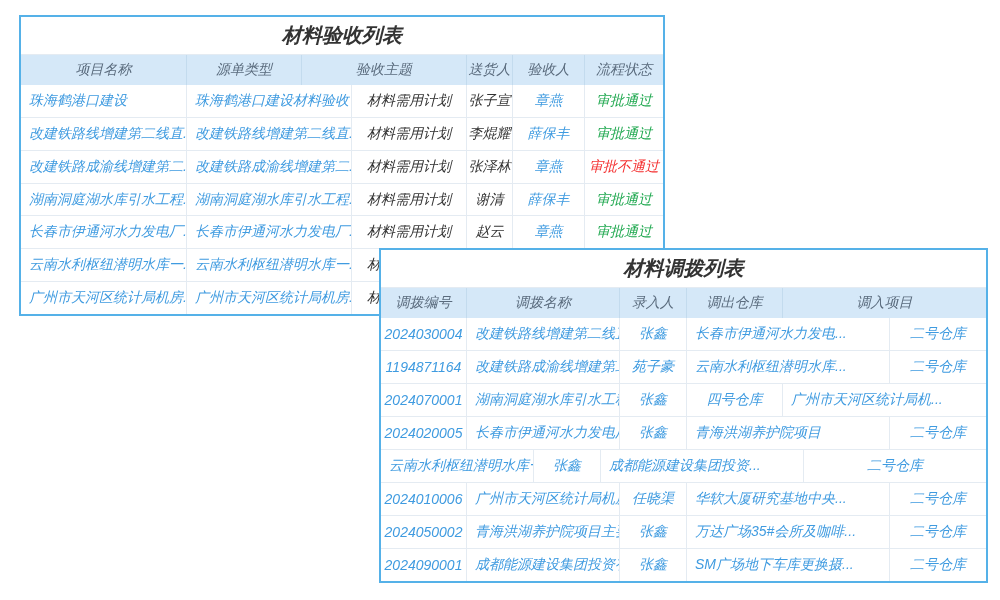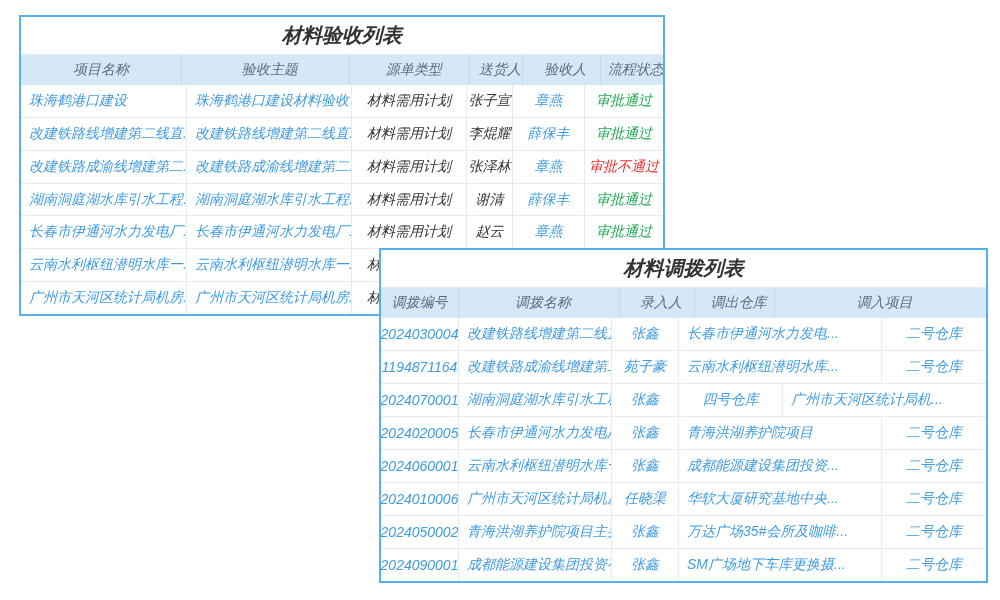--- a/index.html
+++ b/index.html
@@ -27,21 +27,21 @@
   }
   #panel-acceptance{left:19px;top:15px;width:646px;height:301px;z-index:1;}
   #panel-transfer{left:379px;top:248px;width:609px;height:335px;z-index:2;}
   .panel-title{
     flex:0 0 38px;display:flex;align-items:center;justify-content:center;
     font-size:20px;font-weight:bold;color:var(--text);
     border-bottom:1px solid var(--grid);
   }
   .thead{
     flex:0 0 30px;display:flex;
-    background:var(--header-bg);color:var(--header-text);font-size:14px;gap:8px;
+    background:var(--header-bg);color:var(--header-text);font-size:14px;
   }
   .th{
     display:flex;align-items:center;justify-content:center;
     border-right:1px solid var(--head-grid);
     overflow:hidden;white-space:nowrap;
   }
   .th:last-child{border-right:none;}
   .tbody{flex:1 1 auto;display:flex;flex-direction:column;}
   .tr{flex:1 1 0;display:flex;min-height:0;}
   .tr + .tr{border-top:1px solid var(--grid);}
@@ -53,32 +53,32 @@
   }
   .td:last-child{border-right:none;}
   .td.left{justify-content:flex-start;padding-left:8px;}
   .td.link{color:var(--link);}
   .td.pass{color:var(--pass);}
   .td.fail{color:var(--fail);}
   
   .c1-1{width:166px;} .c1-2{width:165px;} .c1-3{width:115px;}
   .c1-4{width:46px;}  .c1-5{width:72px;}  .c1-6{flex:1 1 auto;}
   
-  .c2-1{width:78px;} .c2-2{width:153px;} .c2-3{width:67px;}
+  .c2-1{width:86px;} .c2-2{width:153px;} .c2-3{width:67px;}
   .c2-4{width:203px;} .c2-5{flex:1 1 auto;}
 </style>
 </head>
 <body>
 
 <div class="panel" id="panel-acceptance">
   <div class="panel-title">材料验收列表</div>
   <div class="thead">
     <div class="th c1-1">项目名称</div>
+    <div class="th c1-3">源单类型</div>
     <div class="th c1-2">验收主题</div>
-    <div class="th c1-3">源单类型</div>
     <div class="th c1-4">送货人</div>
     <div class="th c1-5">验收人</div>
     <div class="th c1-6">流程状态</div>
   </div>
   <div class="tbody">
 
     <div class="tr">
       <div class="td c1-1 left link">珠海鹤港口建设</div>
       <div class="td c1-2 left link">珠海鹤港口建设材料验收</div>
       <div class="td c1-3">材料需用计划</div>
@@ -181,21 +181,20 @@
 
     <div class="tr">
       <div class="td c2-1 link">2024020005</div>
       <div class="td c2-2 left link">长春市伊通河水力发电厂改建...</div>
       <div class="td c2-3 link">张鑫</div>
       <div class="td c2-4 left link">青海洪湖养护院项目</div>
       <div class="td c2-5 link">二号仓库</div>
     </div>
 
     <div class="tr">
-      <div class="td c2-1 link">2024060001</div>
       <div class="td c2-2 left link">云南水利枢纽潜明水库一期工...</div>
       <div class="td c2-3 link">张鑫</div>
       <div class="td c2-4 left link">成都能源建设集团投资...</div>
       <div class="td c2-5 link">二号仓库</div>
     </div>
 
     <div class="tr">
       <div class="td c2-1 link">2024010006</div>
       <div class="td c2-2 left link">广州市天河区统计局机房改造...</div>
       <div class="td c2-3 link">任晓渠</div>

